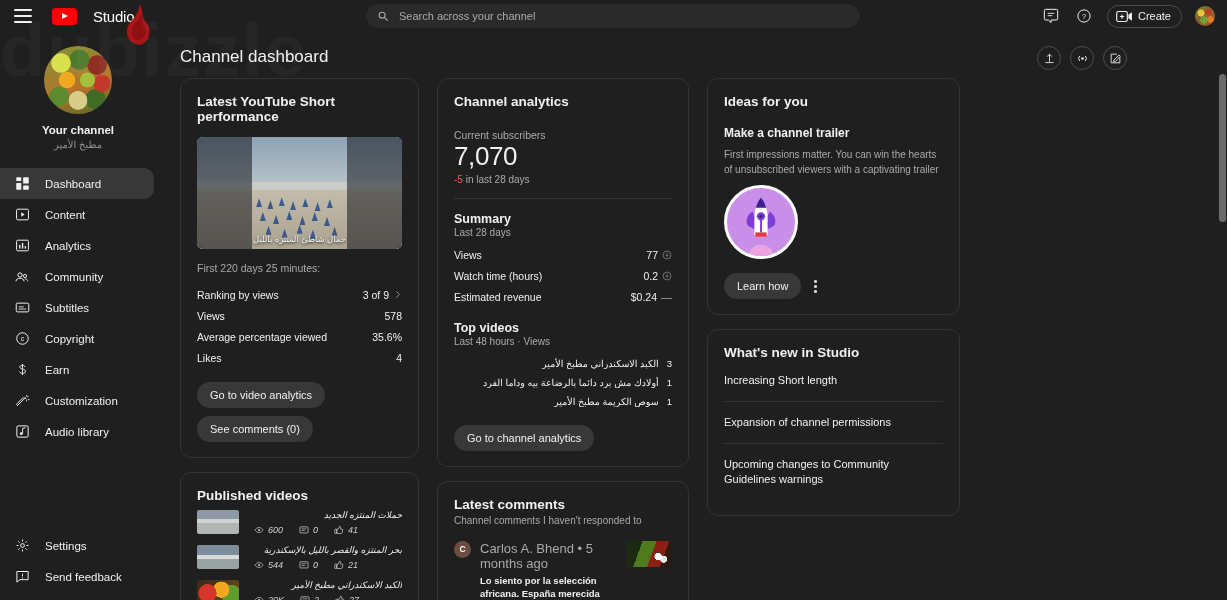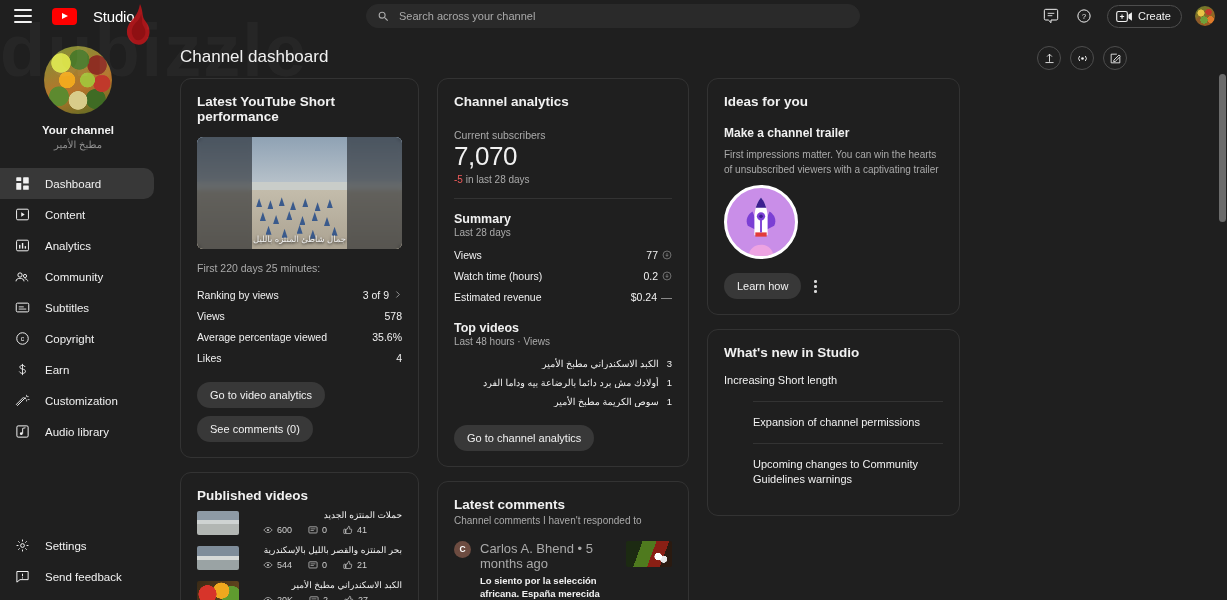--- a/index.html
+++ b/index.html
@@ -199,24 +199,24 @@
     width: 74px; height: 74px; border-radius: 50%;
     background: #c98ee8; border: 3px solid #ffffff;
     display: flex; align-items: center; justify-content: center; overflow: hidden;
   }
   .idea-foot { display: flex; align-items: center; gap: 9px; margin-top: 14px; }
   .kebab { display: flex; flex-direction: column; gap: 2.5px; cursor: pointer; padding: 4px; }
   .kebab i { width: 2.6px; height: 2.6px; border-radius: 50%; background: #d8d8d8; display: block; }
 
   
   .wn-item { font-size: 11px; color: #f1f1f1; padding: 13px 0 13px; line-height: 1.35; cursor: pointer; }
-  .wn-item + .wn-item { border-top: 1px solid #333; margin-left: 29px; }
-
-  
-  .pv-row { display: flex; align-items: flex-end; gap: 24px; padding: 7px 0 3px; cursor: pointer; }
+  .wn-item + .wn-item { border-top: 1px solid #333; }
+
+  
+  .pv-row { display: flex; align-items: flex-start; gap: 15px; padding: 7px 0 3px; cursor: pointer; font-style: italic; }
   .pv-thumb { width: 42px; height: 24px; border-radius: 2px; flex: 0 0 42px; }
   .pv-thumb.a { background: linear-gradient(#8d9aa5 0 38%, #cfd3d2 38% 55%, #b2b6b3 55% 100%); }
   .pv-thumb.b { background: linear-gradient(#7f8d9a 0 42%, #d6d9d7 42% 58%, #9aa3a4 58% 100%); }
   .pv-thumb.c { background:
       radial-gradient(circle at 25% 55%, #d7342a 0 26%, transparent 27%),
       radial-gradient(circle at 58% 40%, #f0a81e 0 28%, transparent 29%),
       radial-gradient(circle at 82% 62%, #5f9b2f 0 26%, transparent 27%),
       linear-gradient(120deg, #3a2a16, #6a4a1e); }
   .pv-info { flex: 1; min-width: 0; }
   .pv-title { font-size: 9px; color: #f1f1f1; direction: rtl; text-align: right;

